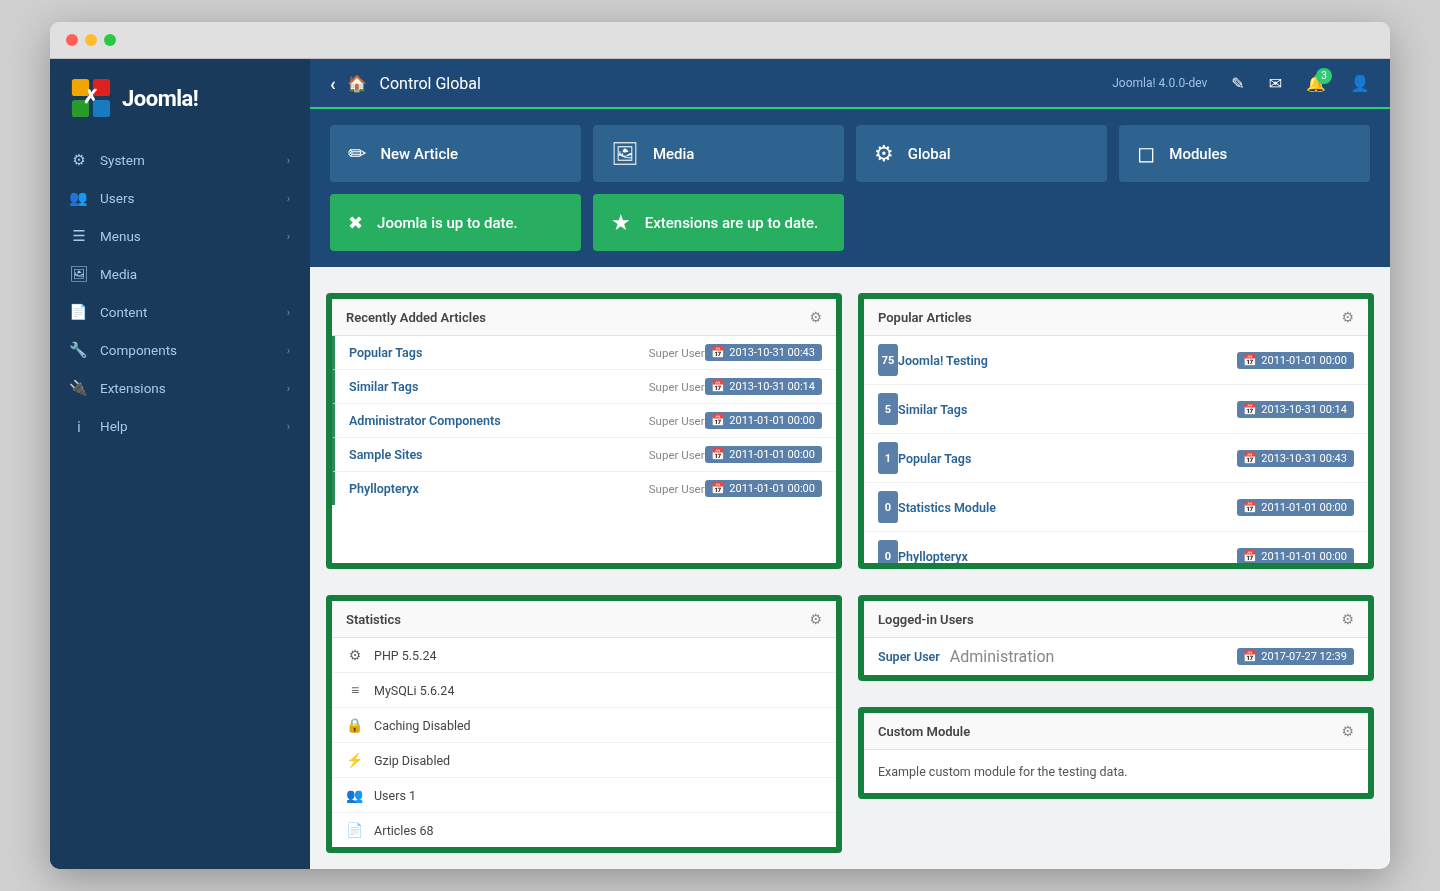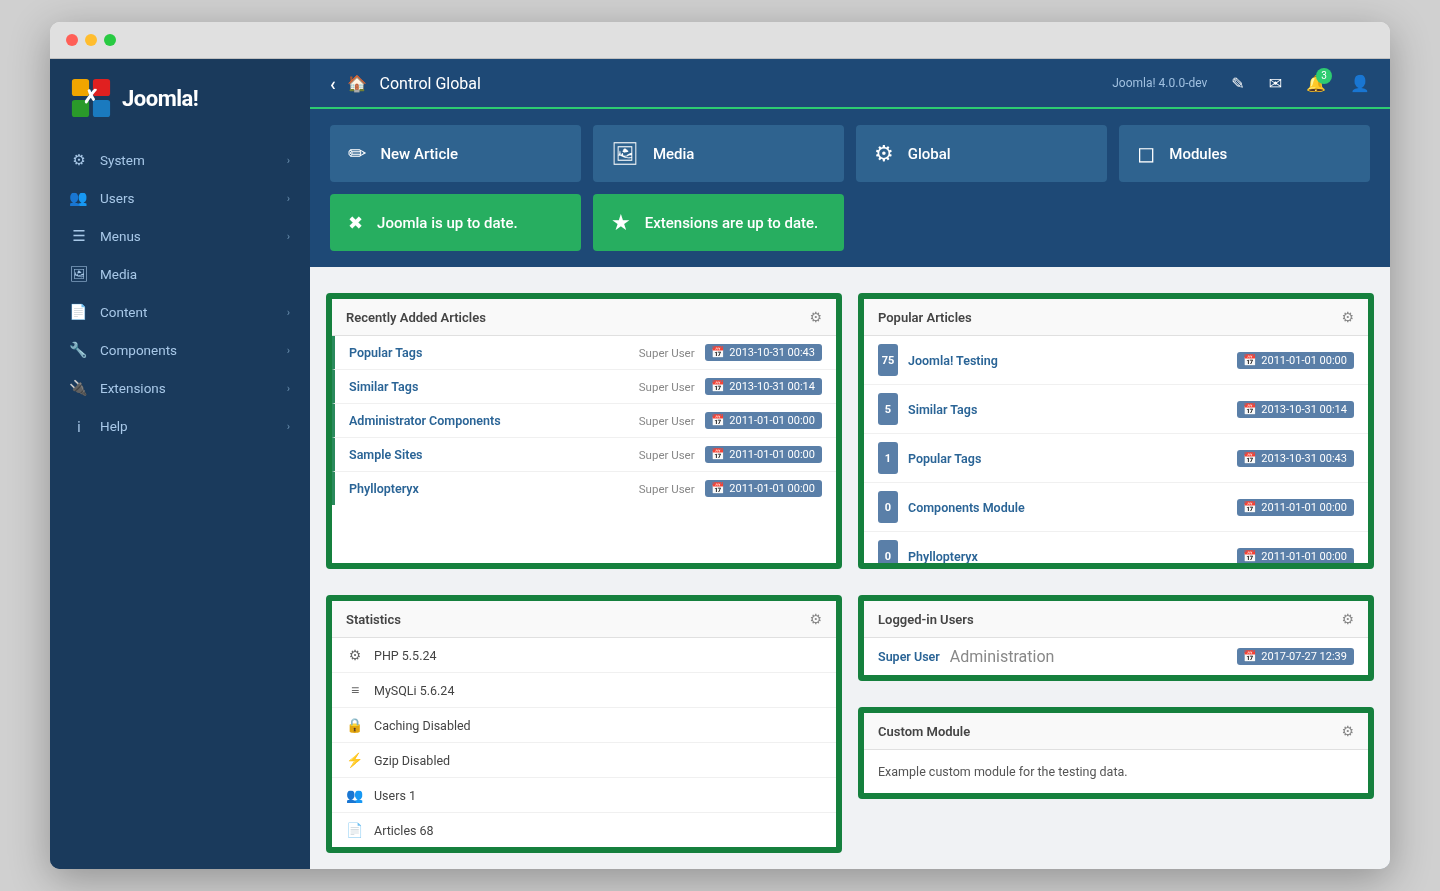--- a/index.html
+++ b/index.html
@@ -249,21 +249,20 @@
     .panel-body {
       padding: 0;
     }
 
     
     .article-row {
       display: flex;
       align-items: center;
       padding: 8px 14px;
       border-bottom: 1px solid #f0f0f0;
-      gap: 10px;
     }
 
     .article-row:last-child { border-bottom: none; }
 
     .article-title-link {
       color: #2a6496;
       font-size: 12.5px;
       font-weight: 600;
       cursor: pointer;
       flex: 1;
@@ -577,21 +576,21 @@
             <div class="article-row">
               <span class="num-badge">1</span>
               <span class="article-title-link">Popular Tags</span>
               <span class="article-date-badge">
                 <span>📅</span>
                 <span>2013-10-31 00:43</span>
               </span>
             </div>
             <div class="article-row">
               <span class="num-badge">0</span>
-              <span class="article-title-link">Components Module</span>
+              <span class="article-title-link">Statistics Module</span>
               <span class="article-date-badge">
                 <span>📅</span>
                 <span>2011-01-01 00:00</span>
               </span>
             </div>
             <div class="article-row">
               <span class="num-badge">0</span>
               <span class="article-title-link">Phyllopteryx</span>
               <span class="article-date-badge">
                 <span>📅</span>

